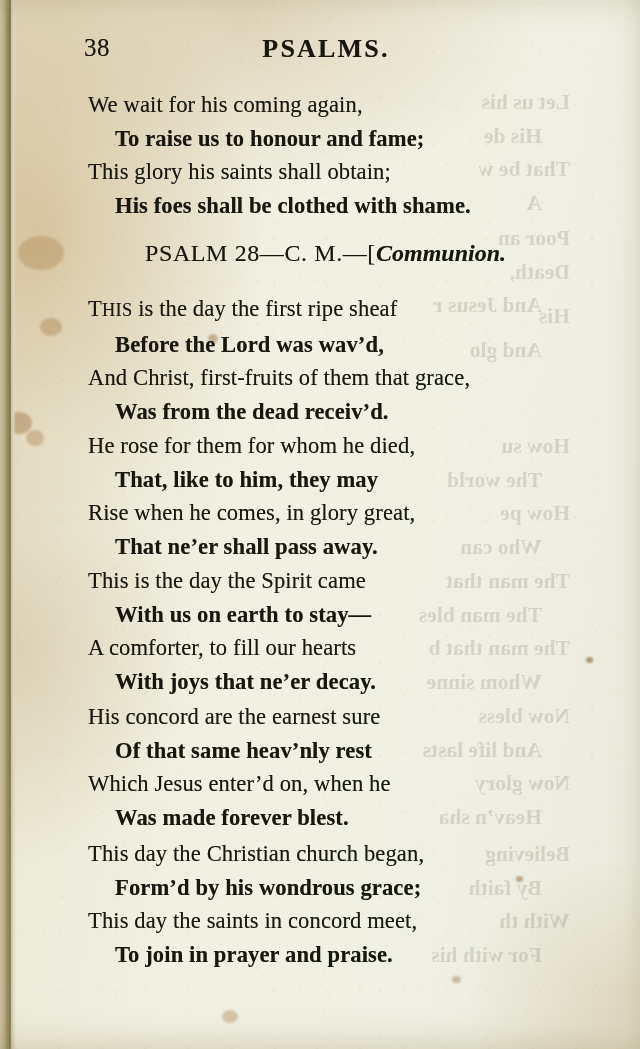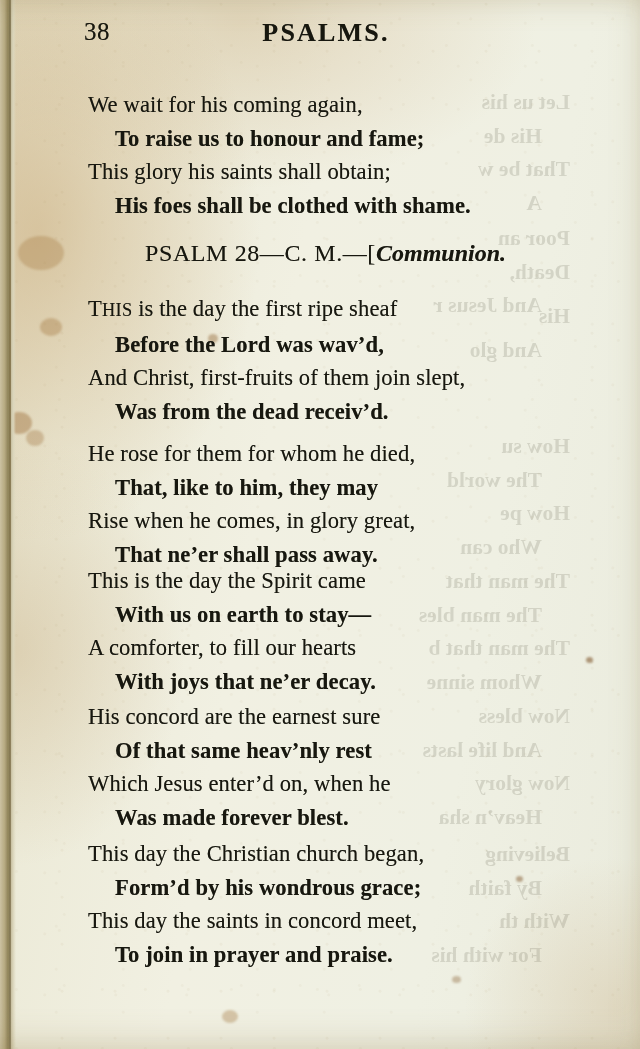--- a/index.html
+++ b/index.html
@@ -84,21 +84,21 @@
   }
   .st-stanza { position: absolute; left: 70px; width: 500px; }
   .st-line { font-size: 21.5px; line-height: 33.6px; font-weight: bold; white-space: nowrap; }
   .st-line.ind { padding-left: 28px; }
 
   
   .content { position: absolute; inset: 0; }
 
   .header {
     position: absolute;
-    top: 18px; left: 0;
+    top: 34px; left: 0;
     width: 640px;
     height: 34px;
   }
   .folio {
     position: absolute;
     left: 84px; top: 0;
     font-size: 25px;
     letter-spacing: 0.5px;
   }
   .running-title {
@@ -209,24 +209,24 @@
     <div id="stanza-host">
         <div class="stanza" style="top: 88px;">
           <div class="verse-line ink-soft">We wait for his coming again,</div>
           <div class="verse-line ink-soft indent">To raise us to honour and fame;</div>
           <div class="verse-line ink-soft">This glory his saints shall obtain;</div>
           <div class="verse-line ink-soft indent">His foes shall be clothed with shame.</div>
         </div>
         <div class="stanza" style="top: 292px;">
           <div class="verse-line ink-soft"><span>T</span><span class="smallcaps">HIS</span><span> is the day the first ripe sheaf</span></div>
           <div class="verse-line ink-soft indent">Before the Lord was wav’d,</div>
-          <div class="verse-line ink-soft">And Christ, first-fruits of them join slept,</div>
+          <div class="verse-line ink-soft">And Christ, first-fruits of them that grace,</div>
           <div class="verse-line ink-soft indent">Was from the dead receiv’d.</div>
         </div>
-        <div class="stanza" style="top: 429px; margin-top: 8px;">
+        <div class="stanza" style="top: 429px;">
           <div class="verse-line ink-soft">He rose for them for whom he died,</div>
           <div class="verse-line ink-soft indent">That, like to him, they may</div>
           <div class="verse-line ink-soft">Rise when he comes, in glory great,</div>
           <div class="verse-line ink-soft indent">That ne’er shall pass away.</div>
         </div>
         <div class="stanza" style="top: 564px;">
           <div class="verse-line ink-soft">This is the day the Spirit came</div>
           <div class="verse-line ink-soft indent">With us on earth to stay—</div>
           <div class="verse-line ink-soft">A comforter, to fill our hearts</div>
           <div class="verse-line ink-soft indent">With joys that ne’er decay.</div>

